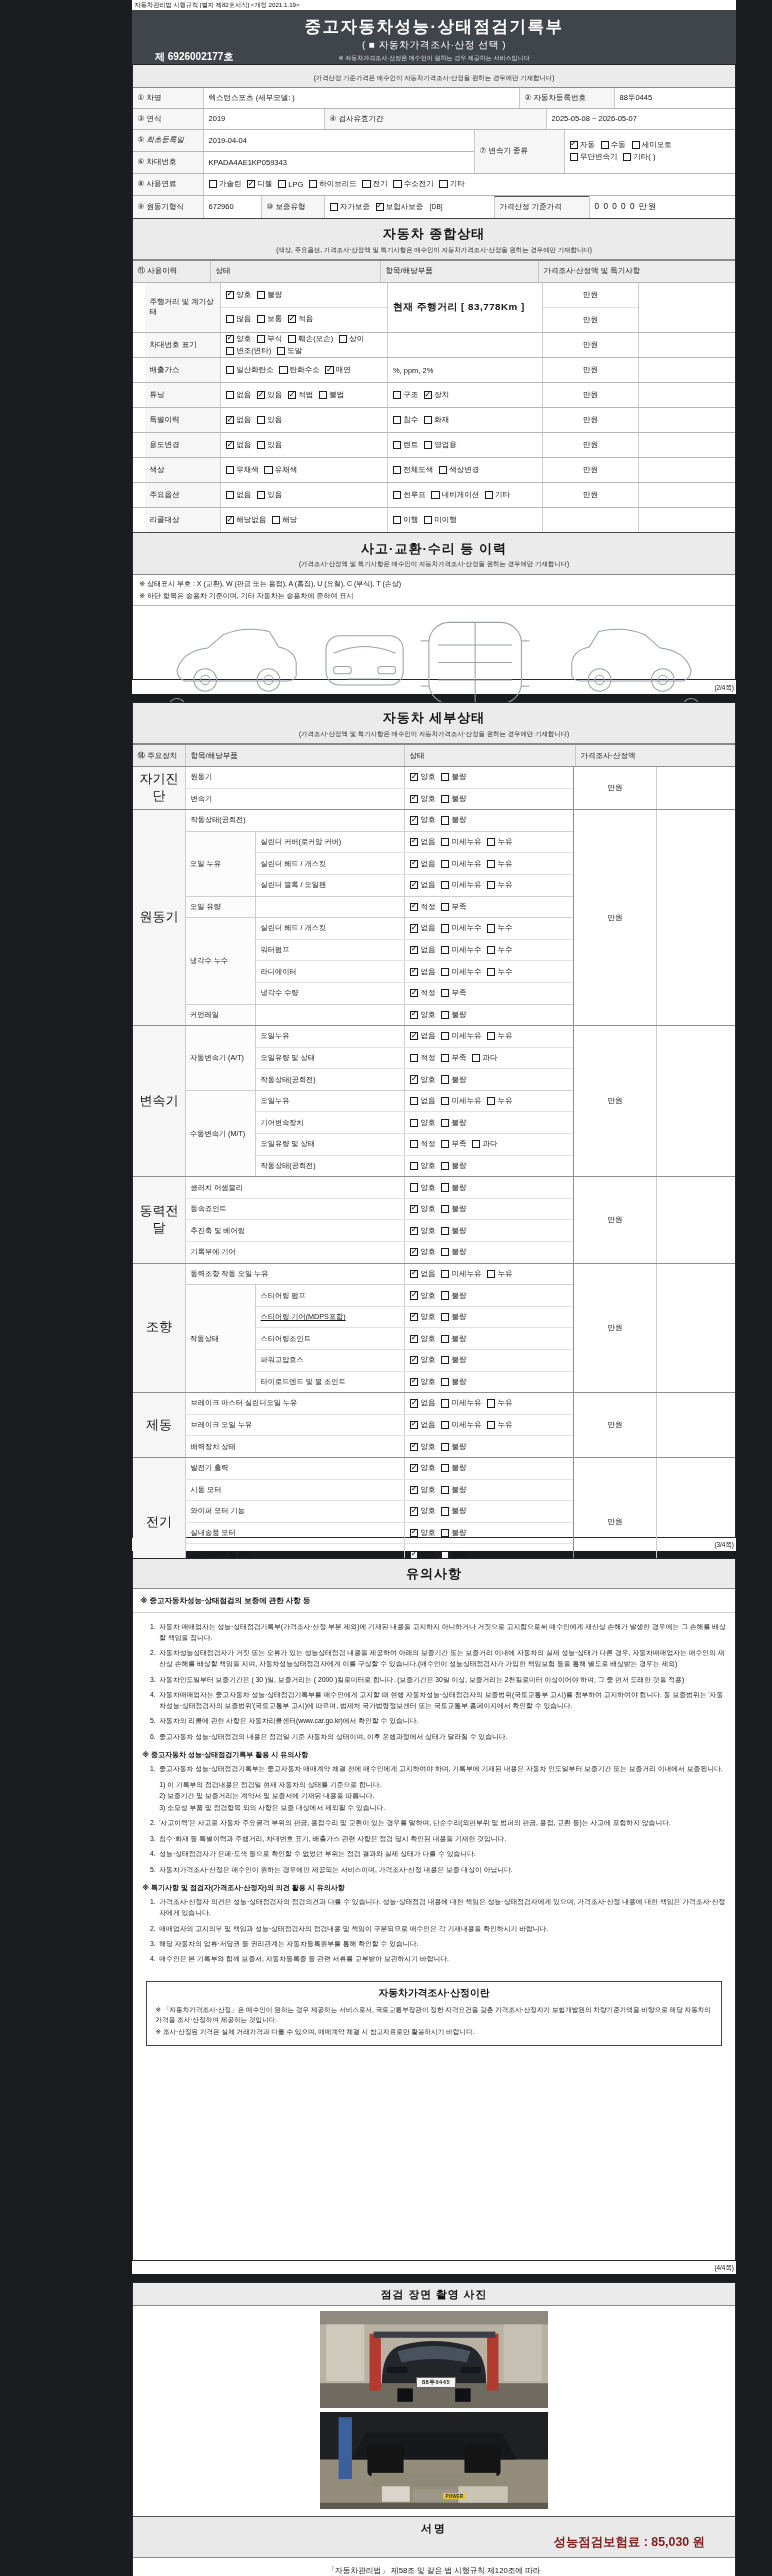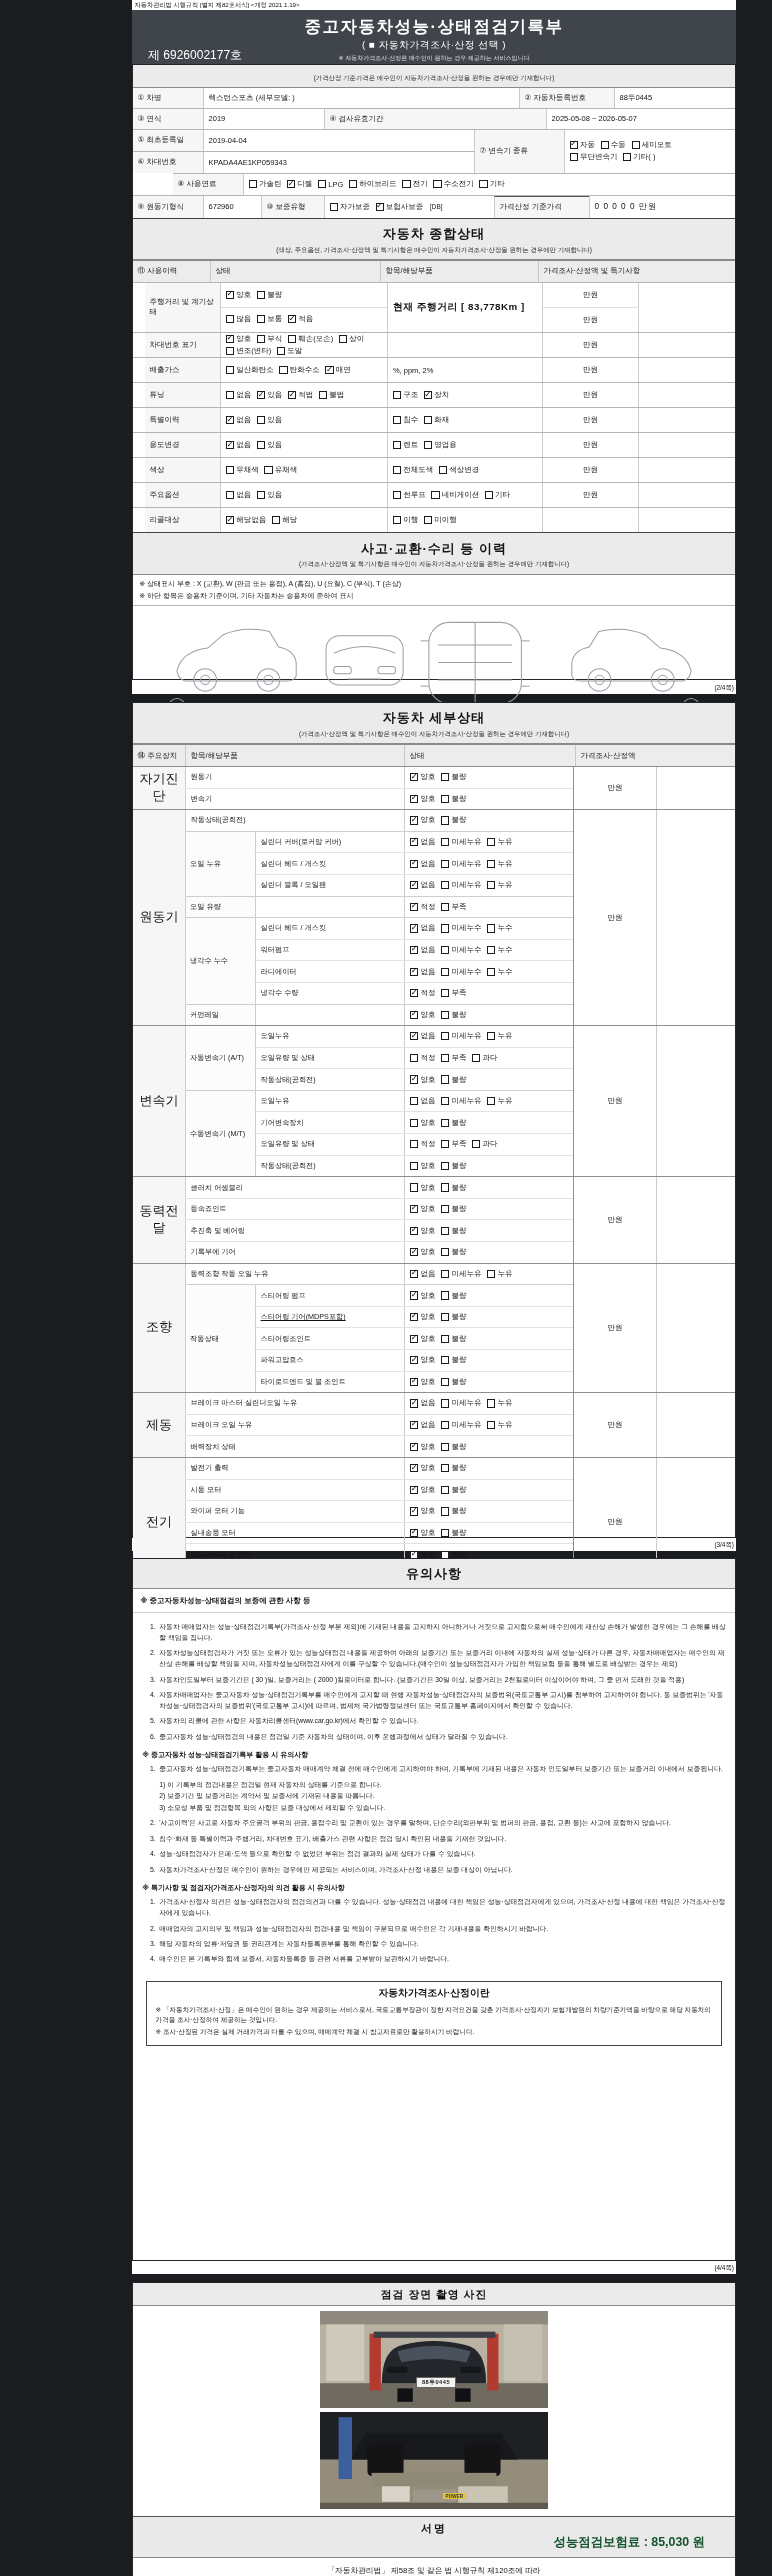--- a/index.html
+++ b/index.html
@@ -4,21 +4,21 @@
 <style>
   html,body{margin:0;padding:0;background:#151618;}
   .canvas{position:relative;width:773px;height:2576px;background:#1b1c1f;overflow:hidden;
           font-family:"Liberation Sans","DejaVu Sans",sans-serif;color:#141414;}
   .lawref{position:absolute;left:132px;top:0;width:604px;height:9.8px;background:#ffffff;
           font-size:6.2px;line-height:9.8px;padding-left:2.6px;box-sizing:border-box;color:#111;}
   .masthead{position:absolute;left:132px;top:9.8px;width:604px;height:55px;background:#40444b;color:#fff;}
   .m-title{text-align:center;font-size:16.5px;font-weight:bold;letter-spacing:1.5px;padding-top:6.2px;}
   .m-sub{text-align:center;font-size:9.8px;margin-top:1.5px;letter-spacing:0.5px;}
   .m-note{text-align:center;font-size:6px;color:#e3e3e3;margin-top:1.5px;}
-  .m-doc{position:absolute;left:16px;bottom:0.5px;font-size:12px;font-weight:normal;}
+  .m-doc{position:absolute;left:23px;bottom:0.5px;font-size:10px;font-weight:bold;}
   .sheet{position:absolute;left:132px;width:604px;background:#ffffff;box-sizing:border-box;}
   .boxed{border:1.5px solid #23262a;}
   .sechead{background:#ebebeb;border-bottom:0.5px solid #8a8a8a;text-align:center;padding:6.2px 0 4.6px;}
   .sechead .t{font-size:13px;font-weight:bold;letter-spacing:1px;}
   .sechead .s{font-size:6.4px;margin-top:2.6px;color:#222;}
   .pagemark{position:absolute;right:2.1px;bottom:1.5px;font-size:6.4px;color:#111;}
   
   .tr{display:flex;border-top:0.5px solid #b5b5b5;min-height:19.6px;}
   .td{padding:2.1px 4.6px;font-size:7.5px;display:flex;align-items:center;box-sizing:border-box;}
   .lab{background:#f6f6f6;}
@@ -108,21 +108,21 @@
   .photo{position:relative;width:228px;height:97px;overflow:hidden;background:#888;}
   .plate{position:absolute;left:96px;top:66px;width:38px;height:8.8px;background:#f4f4f2;
          border:0.5px solid #666;font-size:5.7px;font-weight:bold;display:flex;align-items:center;
          justify-content:center;color:#222;letter-spacing:0.5px;}
   .equip{position:absolute;left:123px;top:81px;background:#e4c53a;color:#333;font-size:4.6px;
          font-weight:bold;padding:0.5px 2.6px;border-radius:1px;}
   
   .signbar{position:relative;background:#e9e9e9;border-top:1px solid #555;border-bottom:0.5px solid #8a8a8a;
            height:40px;}
   .signtitle{text-align:center;font-size:10.8px;font-weight:bold;padding-top:5.2px;letter-spacing:2.1px;}
-  .fee{position:absolute;right:30px;bottom:5.2px;font-size:12.4px;font-weight:bold;color:#14532d;}
+  .fee{position:absolute;right:30px;bottom:5.2px;font-size:12.4px;font-weight:bold;color:#7f1d1d;}
   .confirm{padding:6.2px 0 2.1px;text-align:center;font-size:7.7px;line-height:1.7;}
 </style>
 </head>
 <body>
 
 <div class="canvas">
 
   <div class="lawref">자동차관리법 시행규칙 [별지 제82호서식] &lt;개정 2021.1.19&gt;</div>
 
   <div class="masthead">
@@ -149,21 +149,21 @@
       <div class="tr">
         <div class="td lab" style="width:70px;">③ 연식</div>
         <div class="td bl" style="width:121px;">2019</div>
         <div class="td lab bl" style="width:222px;">④ 검사유효기간</div>
         <div class="td bl grow">2025-05-08 ~ 2026-05-07</div>
       </div>
 
       <div class="tr" style="min-height:43px;">
         <div style="display:flex;flex-direction:column;width:341px;">
           <div class="tr" style="border-top:none;flex:1;">
-            <div class="td lab" style="width:70px;">⑤ 최초등록일</div>
+            <div class="td lab" style="width:70px;font-style:italic;">⑤ 최초등록일</div>
             <div class="td bl grow">2019-04-04</div>
           </div>
           <div class="tr" style="flex:1;">
             <div class="td lab" style="width:70px;">⑥ 차대번호</div>
             <div class="td bl grow">KPADA4AE1KP059343</div>
           </div>
         </div>
         <div class="td lab bl" style="width:90px;">⑦ 변속기 종류</div>
         <div class="td bl grow">
           <span class="optwrap" style="max-width:170px;">
@@ -184,21 +184,21 @@
                 <span>무단변속기</span>
               </span>
               <span class="opt">
                 <span class="cb"></span>
                 <span>기타(      )</span>
               </span>
             </span>
         </div>
       </div>
 
-      <div class="tr" style="min-height:21.6px;margin-left:40px;">
+      <div class="tr" style="min-height:21.6px;">
         <div class="td lab" style="width:70px;">⑧ 사용연료</div>
         <div class="td bl grow">
           <span class="optwrap">
               <span class="opt">
                 <span class="cb"></span>
                 <span>가솔린</span>
               </span>
               <span class="opt">
                 <span class="cb ck"></span>
                 <span>디젤</span>

